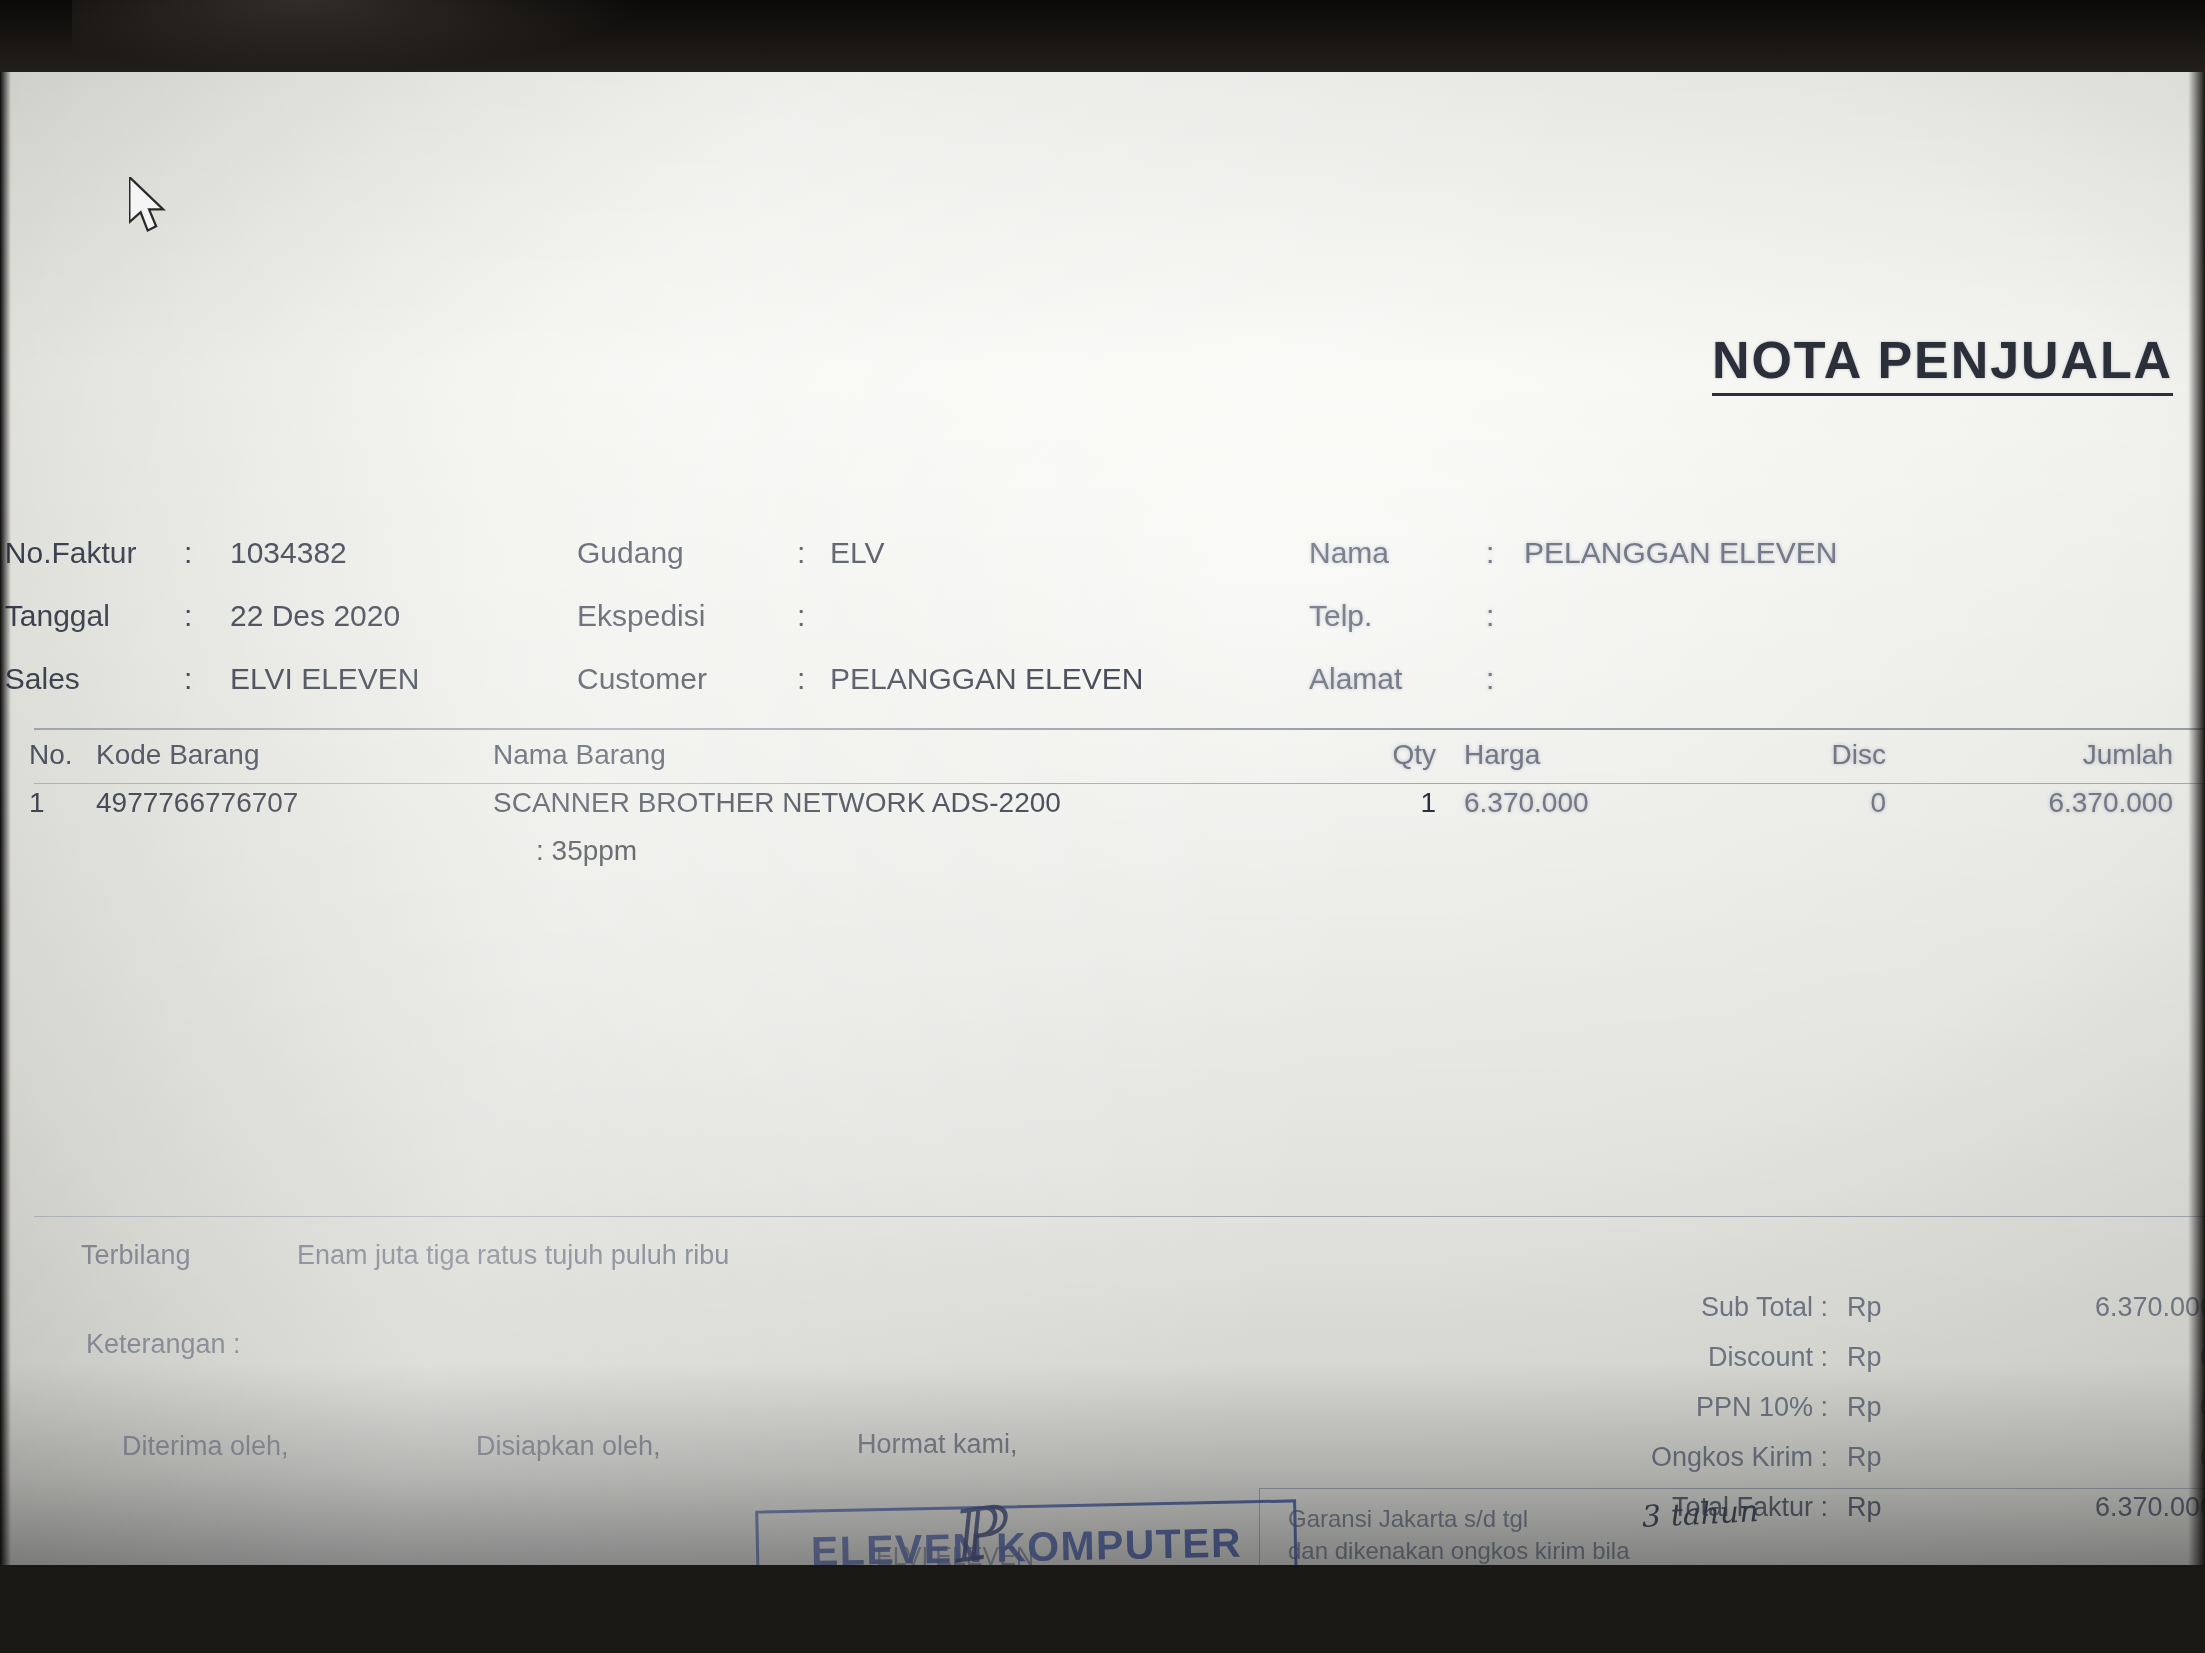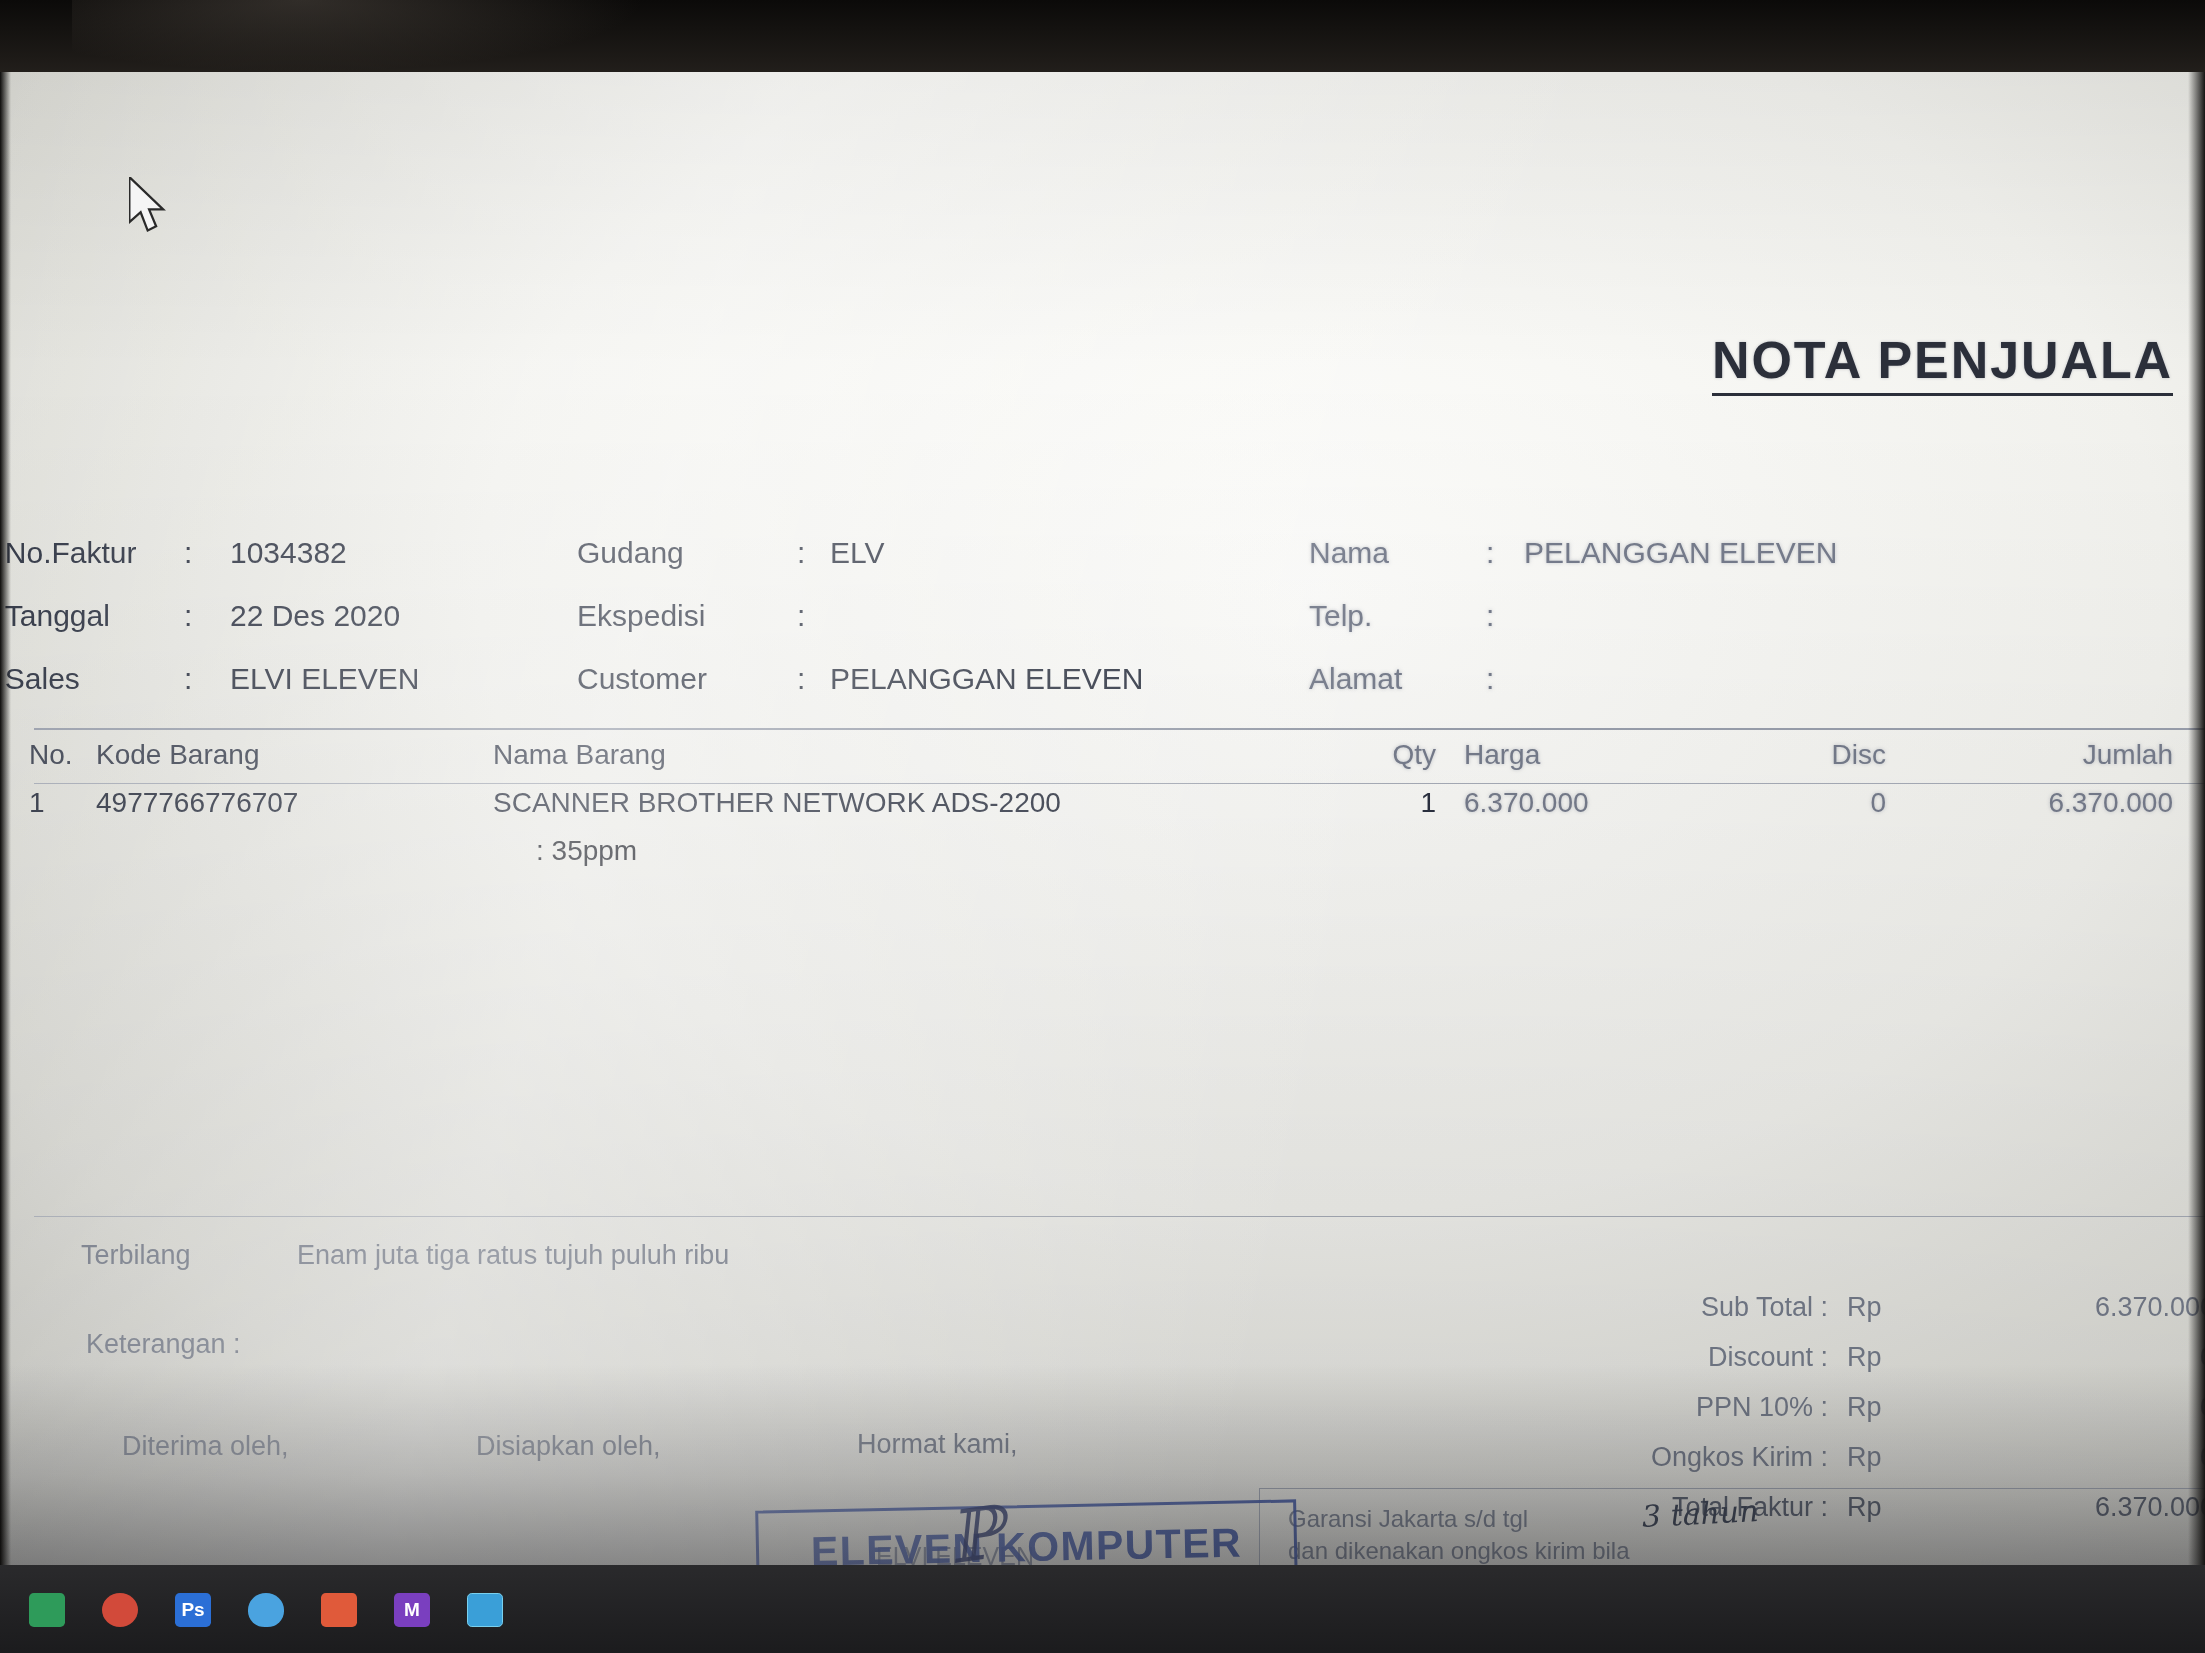--- a/index.html
+++ b/index.html
@@ -372,24 +372,15 @@
 
   <div class="screen-edge-left"></div>
   <div class="screen-edge-right"></div>
 
   <div class="cursor">
     <svg width="43" height="62" viewBox="0 0 30 44">
       <polygon points="0,0 0,32 8,25 13,38 19,35 14,23 24,23" fill="#f5f5f5" stroke="#2a2a2a" stroke-width="1.6"></polygon>
     </svg>
   </div>
 
-  <div class="taskbar">
-    <div class="tb-icon tb-1"></div>
-    <div class="tb-icon tb-2"></div>
-    <div class="tb-icon tb-3">Ps</div>
-    <div class="tb-icon tb-4"></div>
-    <div class="tb-icon tb-5"></div>
-    <div class="tb-icon tb-6">M</div>
-    <div class="tb-icon tb-7"></div>
-  </div>
 
 </div>
 
 
 </body></html>

